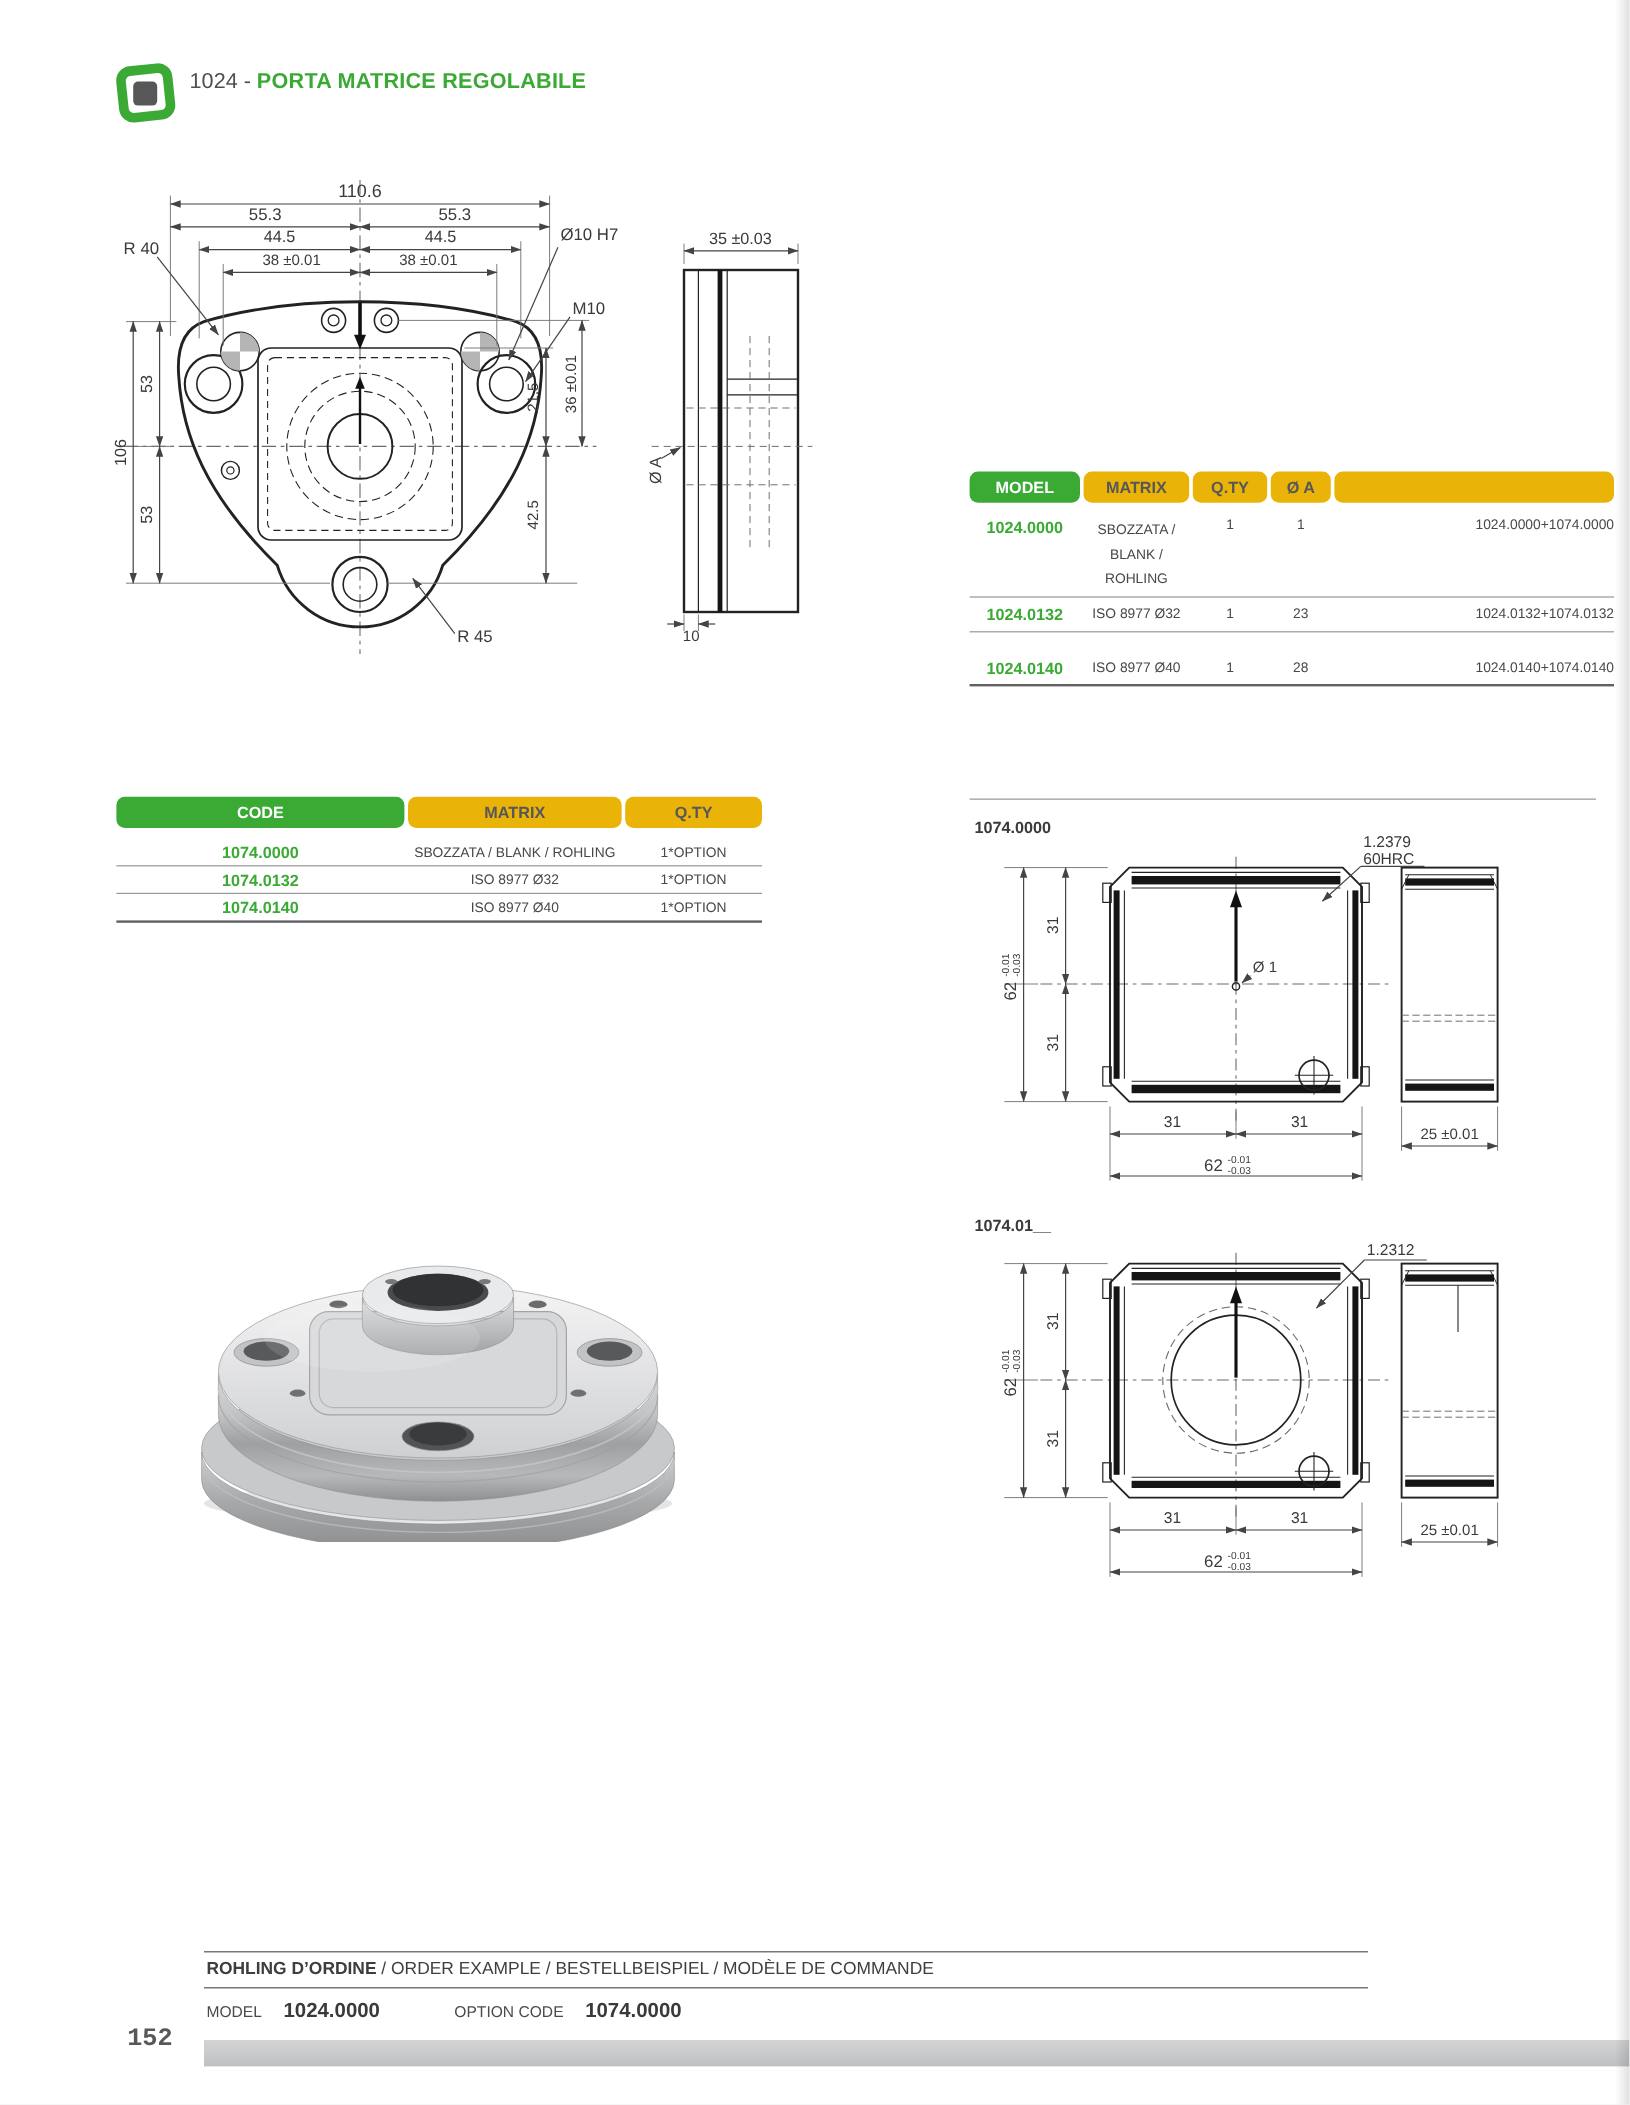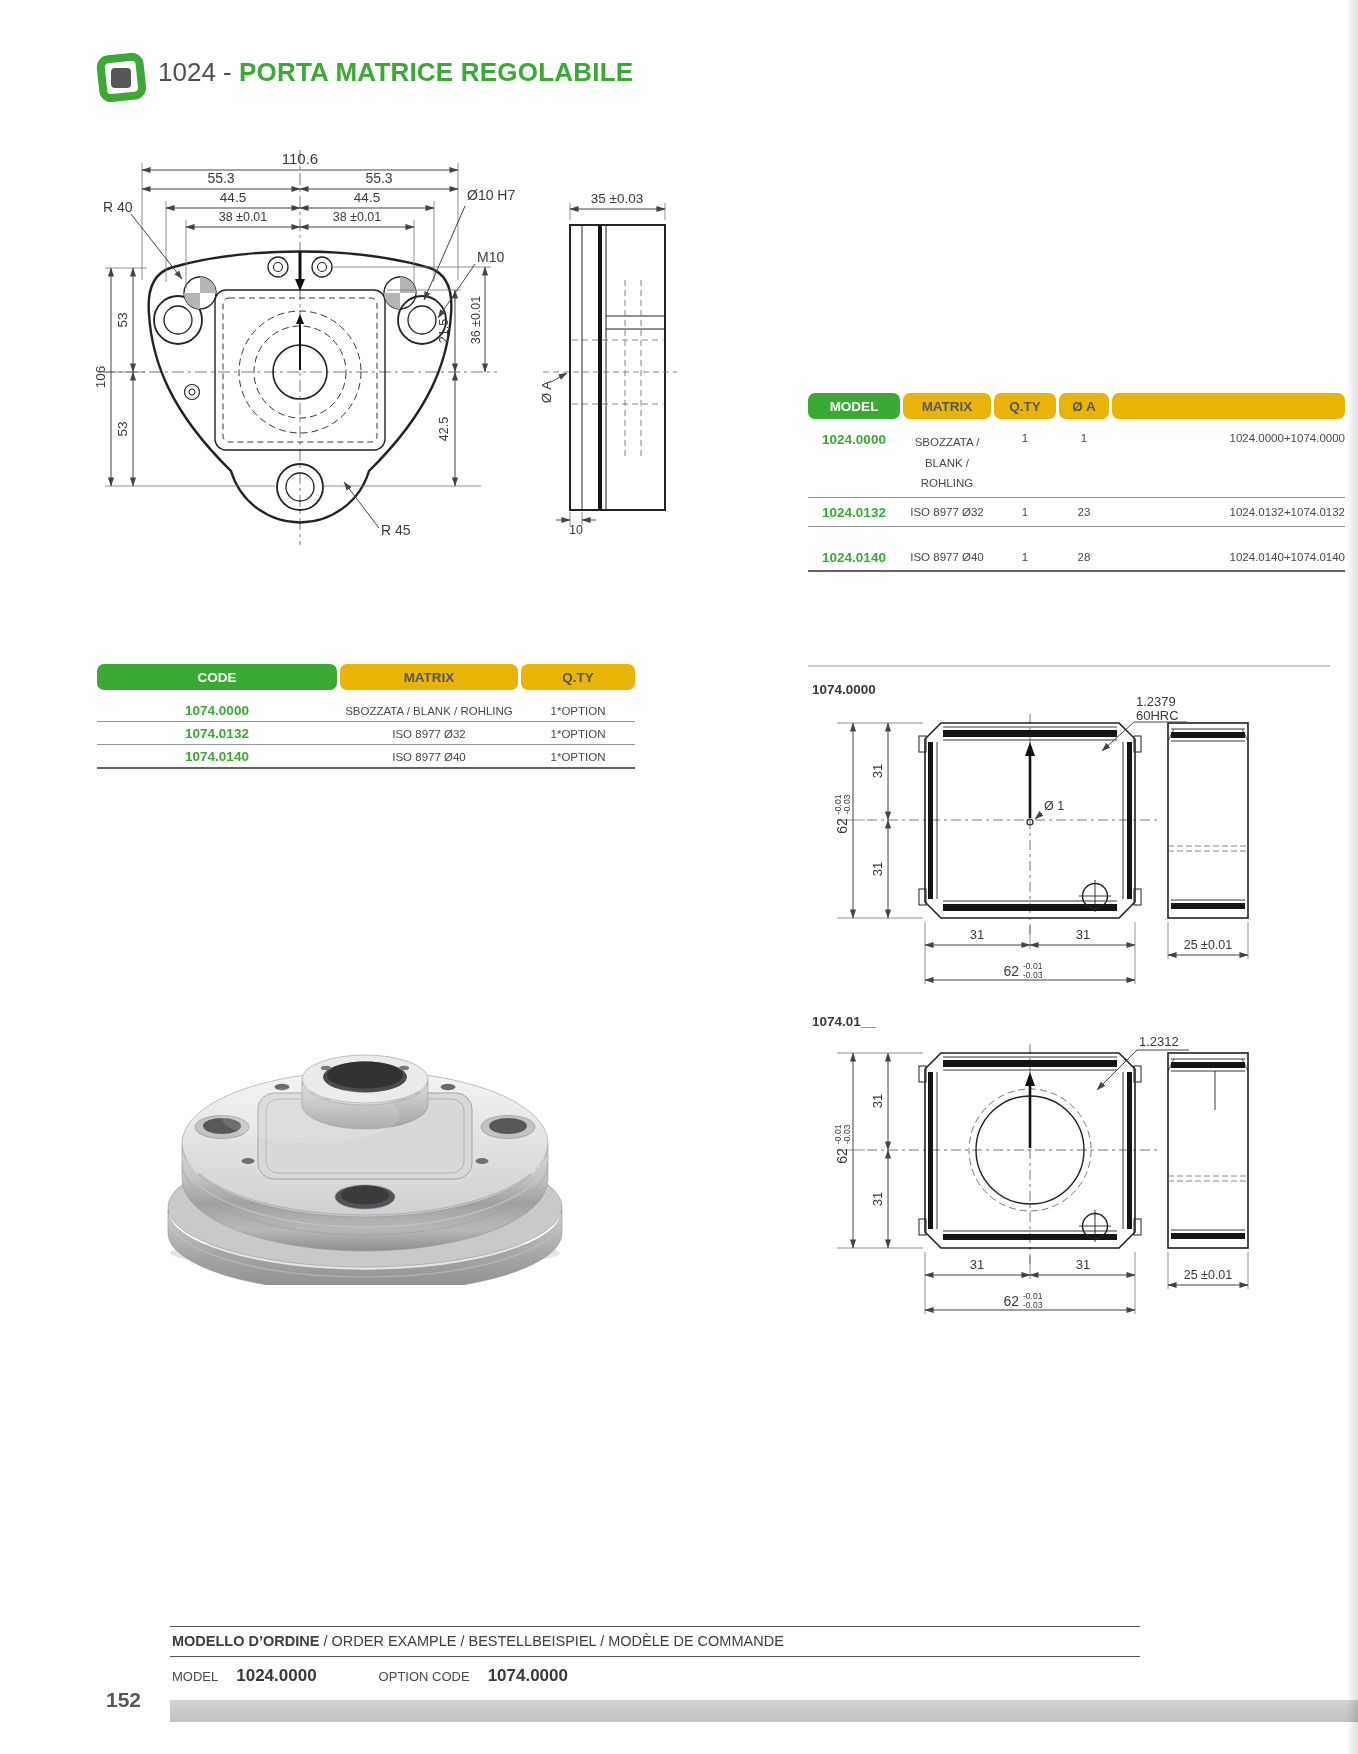--- a/index.html
+++ b/index.html
@@ -1,20 +1,20 @@
 <!DOCTYPE html>
 <html><head>
 <meta charset="utf-8">
 <style>
   html,body { margin:0; padding:0; background:#e8e8e8; }
   .page { position:relative; width:1358px; height:1754px; background:#ffffff;
           font-family:"Liberation Sans",sans-serif; overflow:hidden; margin:0 auto; }
   .abs { position:absolute; }
   
-  .title-line { font-size:26px; white-space:nowrap; }
+  .title-line { font-size:18px; white-space:nowrap; }
   .title-code { color:#4f4f52; font-weight:400; }
   .title-main { color:#3aaa35; font-weight:700; letter-spacing:.2px; }
   .subtitle { font-size:13px; color:#565659; letter-spacing:.2px; white-space:nowrap; }
   
   .thead { display:flex; gap:3px; }
   .hcell { height:26px; display:flex; align-items:center; justify-content:center;
            font-weight:700; font-size:13.5px; color:#57575a; background:#eab308; border-radius:7px; }
   .hcell.green { background:#3aaa35; color:#ffffff; }
   .rows { margin-top:9px; }
   .mrow { display:flex; gap:3px; border-bottom:1px solid #97979a; padding:4px 0 3px;
@@ -34,21 +34,21 @@
   .crow.last { border-bottom:2px solid #616164;justify-content:center; }
   
   #order { position:absolute; left:170px; top:1626px; width:970px; color:#3e3e40; }
   .o-head { border-top:1px solid #55555a; border-bottom:1px solid #55555a;
             padding:6px 2px 7px; font-size:14.5px; }
   .o-head b { font-weight:700; }
   .o-row { display:flex; align-items:baseline; padding:9px 2px 0; }
   .o-lab { font-size:13px; color:#4a4a4c; }
   .o-val { font-size:17px; font-weight:700; color:#3a3a3c; margin-left:18px; }
   .o-gap { width:62px; }
-  #pageno { position:absolute; left:106px; top:1688px; font-size:21px; font-weight:700; color:#58585a; }
+  #pageno { position:absolute; left:106px; top:1688px; font-size:21px; font-weight:700; color:#58585a;font-family:Liberation Mono, monospace; }
   #footbar { position:absolute; left:170px; top:1700px; width:1188px; height:22px;
              background:linear-gradient(#d3d4d5,#bfc0c2); }
   #edge { position:absolute; right:0; top:0; width:12px; height:100%;
           background:linear-gradient(to right, rgba(0,0,0,0), rgba(0,0,0,.12)); }
   svg text { font-family:"Liberation Sans",sans-serif; fill:#3a3a3c; }
 </style>
 </head>
 <body>
 
 <div class="page">
@@ -489,21 +489,21 @@
       <ellipse cx="118" cy="196" rx="6.5" ry="3" fill="#6f7072"></ellipse>
       <ellipse cx="352" cy="196" rx="6.5" ry="3" fill="#6f7072"></ellipse>
       <ellipse cx="196" cy="103" rx="5" ry="2.2" fill="#77787a"></ellipse>
       <ellipse cx="274" cy="103" rx="5" ry="2.2" fill="#77787a"></ellipse>
       <ellipse cx="180" cy="150" rx="90" ry="28" fill="rgba(255,255,255,0.13)"></ellipse>
     </g>
   </svg>
 
   <div id="order">
     <div class="o-head">
-      <b>MODELLO D’ORDINE</b><span> / ORDER EXAMPLE / BESTELLBEISPIEL / MODÈLE DE COMMANDE</span>
+      <b>ROHLING D’ORDINE</b><span> / ORDER EXAMPLE / BESTELLBEISPIEL / MODÈLE DE COMMANDE</span>
     </div>
     <div class="o-row">
       <span class="o-lab">MODEL</span>
       <span class="o-val">1024.0000</span>
       <span class="o-gap"></span>
       <span class="o-lab">OPTION CODE</span>
       <span class="o-val">1074.0000</span>
     </div>
   </div>
 

